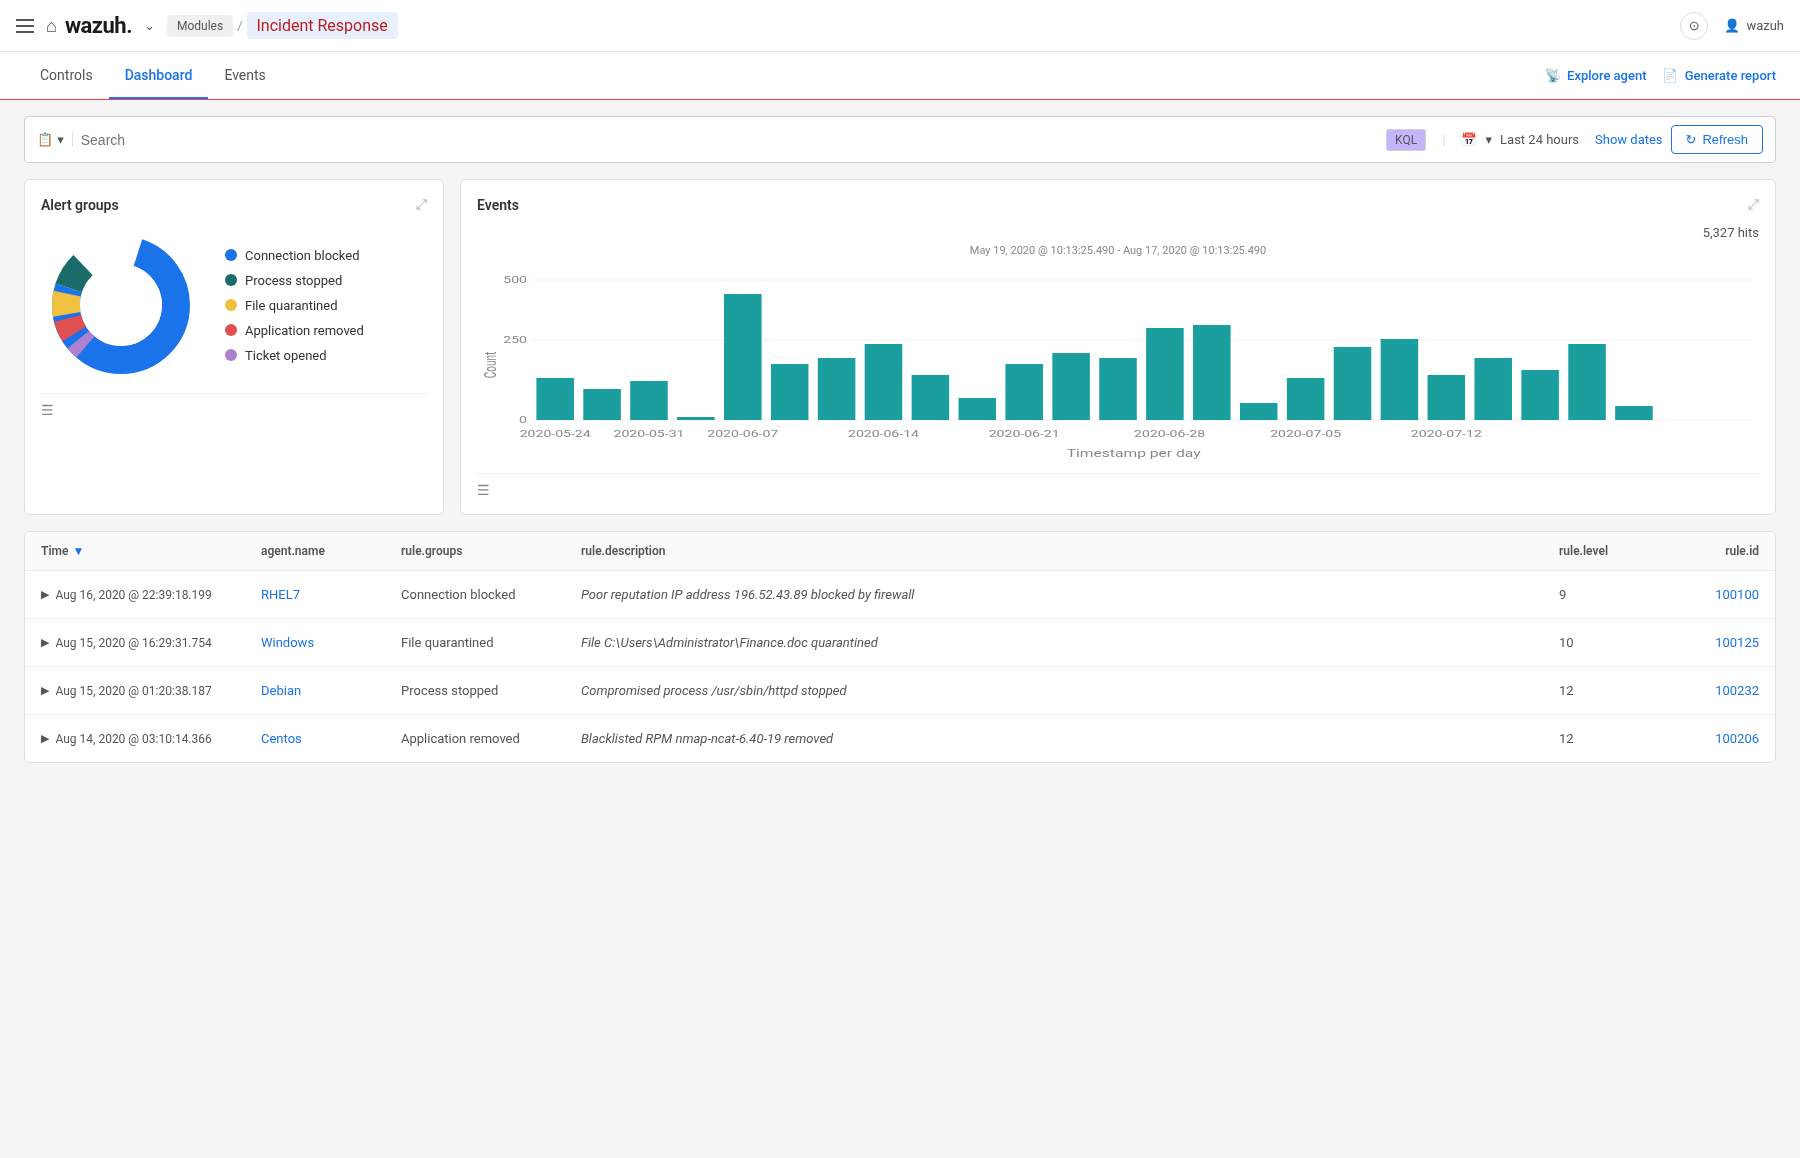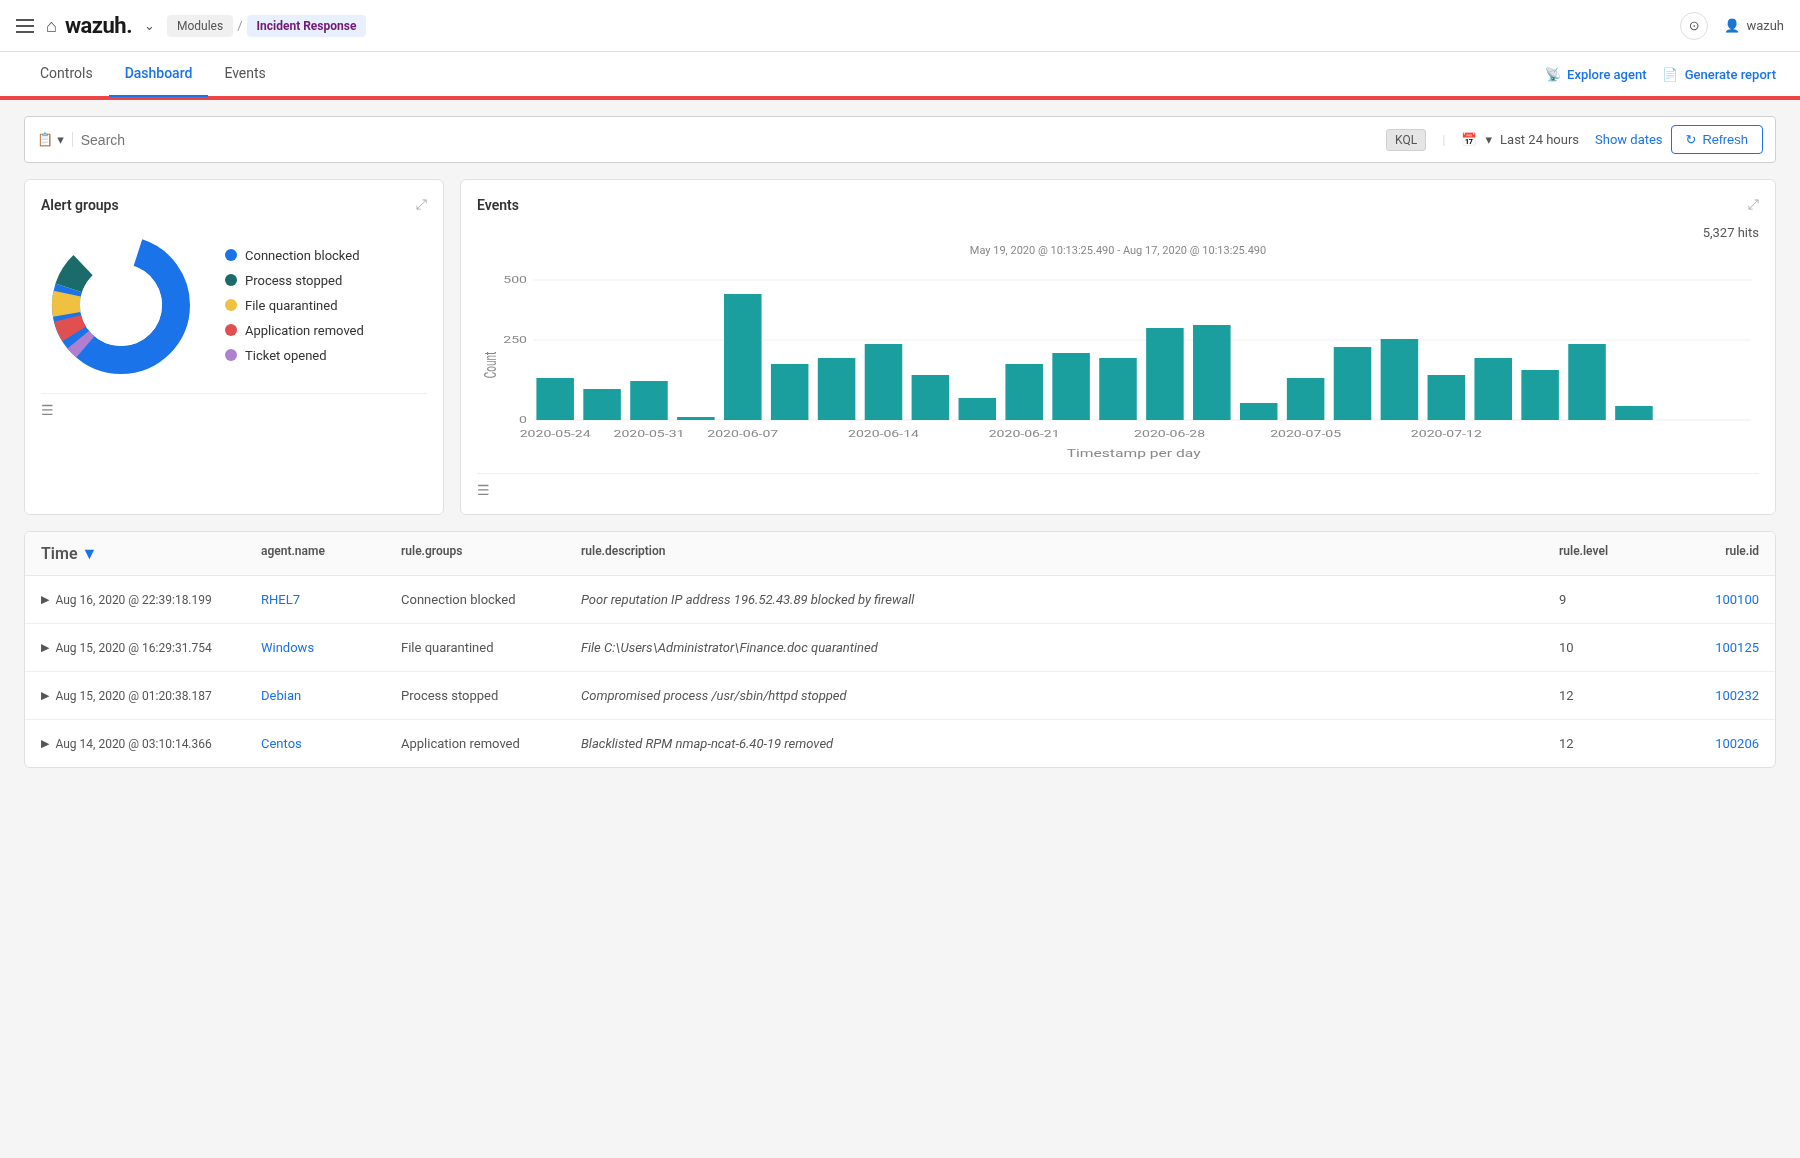--- a/index.html
+++ b/index.html
@@ -25,32 +25,32 @@
       padding: 4px 10px;
       font-size: 12px;
       color: #555;
       cursor: pointer;
     }
     .breadcrumb-sep { margin: 0 4px; color: #999; }
     .breadcrumb-current {
       background: #e8f0fe;
       border-radius: 4px;
       padding: 4px 10px;
-      font-size: 12px;
-      color: #701a75;
-      font-weight: 700;
+      font-size: 16px;
+      color: #b91c1c;
+      font-weight: 400;
     }
     .nav-right { margin-left: auto; display: flex; align-items: center; gap: 16px; }
     .nav-icon { width: 28px; height: 28px; border-radius: 50%; border: 1px solid #ddd; display: flex; align-items: center; justify-content: center; cursor: pointer; color: #555; }
     .nav-user { display: flex; align-items: center; gap: 6px; cursor: pointer; color: #555; font-size: 13px; }
 
     
     .secondary-nav {
       background: #fff;
-      border-bottom: 4px solid #ef4444;
+      border-bottom: 1px solid #ef4444;
       display: flex;
       align-items: center;
       padding: 0 24px;
       height: 48px;
     }
     .nav-tabs { display: flex; gap: 0; align-items: center; }
     .nav-tab {
       padding: 14px 16px;
       font-size: 14px;
       cursor: pointer;
@@ -76,21 +76,21 @@
       border: 1px solid #d0d0d0;
       border-radius: 4px;
       margin: 16px 24px;
       display: flex;
       align-items: center;
       padding: 8px 12px;
       gap: 8px;
     }
     .search-icon-btn { display: flex; align-items: center; gap: 4px; color: #555; cursor: pointer; border-right: 1px solid #e0e0e0; padding-right: 8px; }
     .search-input { flex: 1; border: none; outline: none; font-size: 14px; color: #aaa; }
-    .kql-badge { background: #e5e5e5; border: 1px solid #d0d0d0; border-radius: 3px; padding: 3px 8px; font-size: 12px; color: #555; cursor: pointer; }
+    .kql-badge { background: #c4b5fd; border: 1px solid #d0d0d0; border-radius: 3px; padding: 3px 8px; font-size: 12px; color: #555; cursor: pointer; }
     .date-section { display: flex; align-items: center; gap: 8px; color: #555; font-size: 13px; cursor: pointer; }
     .show-dates-link { color: #1a73e8; font-size: 13px; cursor: pointer; margin-left: 8px; }
     .refresh-btn {
       border: 1px solid #1a73e8;
       border-radius: 4px;
       padding: 6px 14px;
       color: #1a73e8;
       background: #fff;
       cursor: pointer;
       display: flex; align-items: center; gap: 6px;
@@ -128,21 +128,21 @@
     .list-icon { color: #888; cursor: pointer; font-size: 14px; }
 
     
     .events-panel { flex: 1; }
     .chart-title { text-align: right; font-size: 13px; color: #555; margin-bottom: 4px; }
     .chart-subtitle { text-align: center; font-size: 11px; color: #888; margin-bottom: 8px; }
 
     
     .data-table { background: #fff; border: 1px solid #e0e0e0; border-radius: 6px; overflow: hidden; }
     .table-header { display: flex; padding: 12px 16px; border-bottom: 1px solid #e8e8e8; background: #fafafa; }
-    .col-time { flex: 0 0 220px; font-weight: 600; color: #555; font-size: 16px; cursor: pointer; display: flex; align-items: center; gap: 4px; text-align: right; }
+    .col-time { flex: 0 0 220px; font-weight: 600; color: #555; font-size: 12px; cursor: pointer; display: flex; align-items: center; gap: 4px; text-align: right; }
     .col-agent { flex: 0 0 140px; font-weight: 600; color: #555; font-size: 12px; }
     .col-groups { flex: 0 0 180px; font-weight: 600; color: #555; font-size: 12px; }
     .col-desc { flex: 1; font-weight: 600; color: #555; font-size: 12px; }
     .col-level { flex: 0 0 100px; font-weight: 600; color: #555; font-size: 12px; }
     .col-id { flex: 0 0 100px; font-weight: 600; color: #555; font-size: 12px; text-align: right; }
 
     .table-row { display: flex; padding: 16px 16px; border-bottom: 1px solid #f0f0f0; align-items: center; }
     .table-row:last-child { border-bottom: none; }
     .expand-row { color: #555; font-size: 11px; margin-right: 6px; cursor: pointer; }
     .cell-time { flex: 0 0 220px; font-size: 12px; color: #555; display: flex; align-items: center; }

